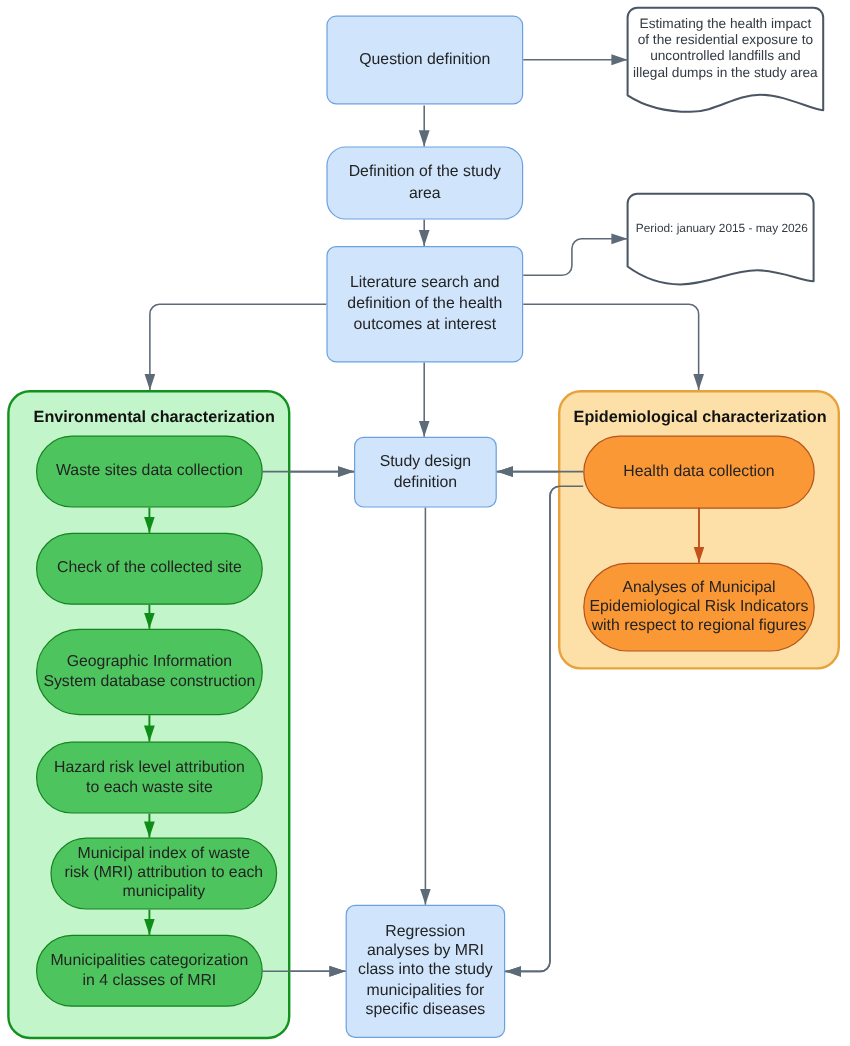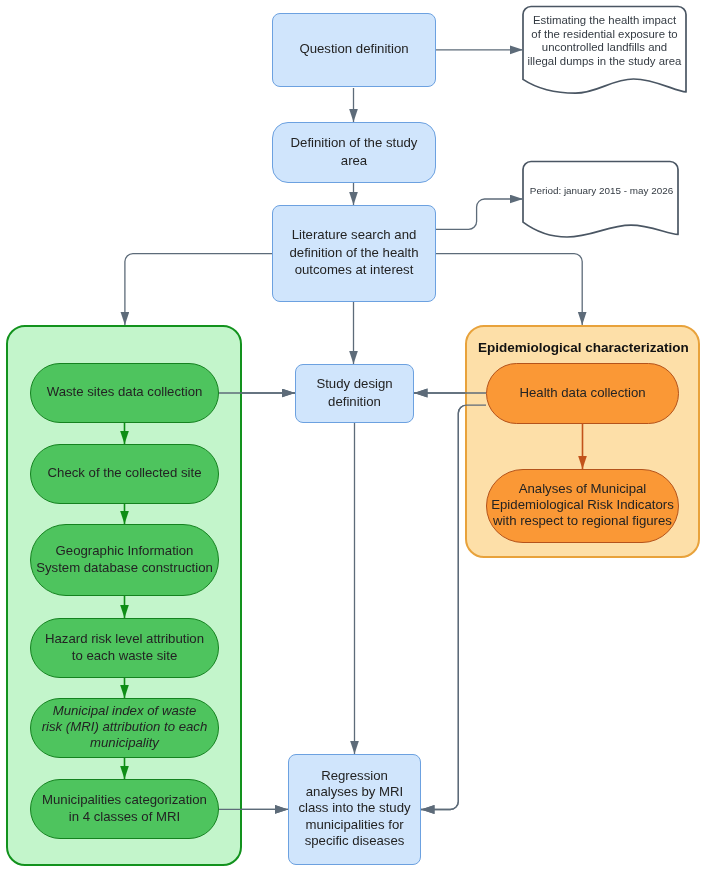--- a/index.html
+++ b/index.html
@@ -59,20 +59,21 @@
       <path d="M354.5,423 V754" marker-end="url(#ag)"></path>
       <path d="M219,809.4 H288" marker-end="url(#ag)"></path>
       <path d="M486,405.2 H466.3 a8,8 0 0 0 -8,8 V801.5 a8,8 0 0 1 -8,8 H421" marker-end="url(#ag)"></path>
     </g>
 
   </svg>
 
   <div class="node greenbox" style="left:6px;top:325px;width:236px;height:541px;"></div>
   <div class="node orangebox" style="left:465px;top:325px;width:235px;height:233px;"></div>
 
+  <div class="grouplabel" style="left:28px;top:339.5px;">Environmental characterization</div>
   <div class="grouplabel" style="left:478px;top:339.5px;">Epidemiological characterization</div>
 
   <div class="node blue" style="left:272px;top:12.9px;width:164px;height:74.6px;">
     <span class="lbl">Question definition</span>
   </div>
 
   <div class="node blue" style="left:272px;top:122px;width:164px;height:61px;border-radius:16px;">
     <span class="lbl">Definition of the study<br>area</span>
   </div>
 
@@ -93,21 +94,21 @@
   </div>
   <div class="node greenpill" style="left:30px;top:444px;width:189px;height:60px;">
     <span class="lbl">Check of the collected site</span>
   </div>
   <div class="node greenpill" style="left:30px;top:524px;width:189px;height:72px;">
     <span class="lbl">Geographic Information<br>System database construction</span>
   </div>
   <div class="node greenpill" style="left:30px;top:618px;width:189px;height:60px;">
     <span class="lbl">Hazard risk level attribution<br>to each waste site</span>
   </div>
-  <div class="node greenpill tight" style="left:30px;top:698px;width:189px;height:60px;font-style:italic;">
+  <div class="node greenpill tight" style="left:42px;top:698px;width:189px;height:60px;">
     <span class="lbl">Municipal index of waste<br>risk (MRI) attribution to each<br>municipality</span>
   </div>
   <div class="node greenpill" style="left:30px;top:779px;width:189px;height:60px;">
     <span class="lbl">Municipalities categorization<br>in 4 classes of MRI</span>
   </div>
 
   <div class="node orangepill" style="left:486px;top:363px;width:193px;height:61px;">
     <span class="lbl">Health data collection</span>
   </div>
   <div class="node orangepill tight" style="left:486px;top:469px;width:193px;height:74px;">

